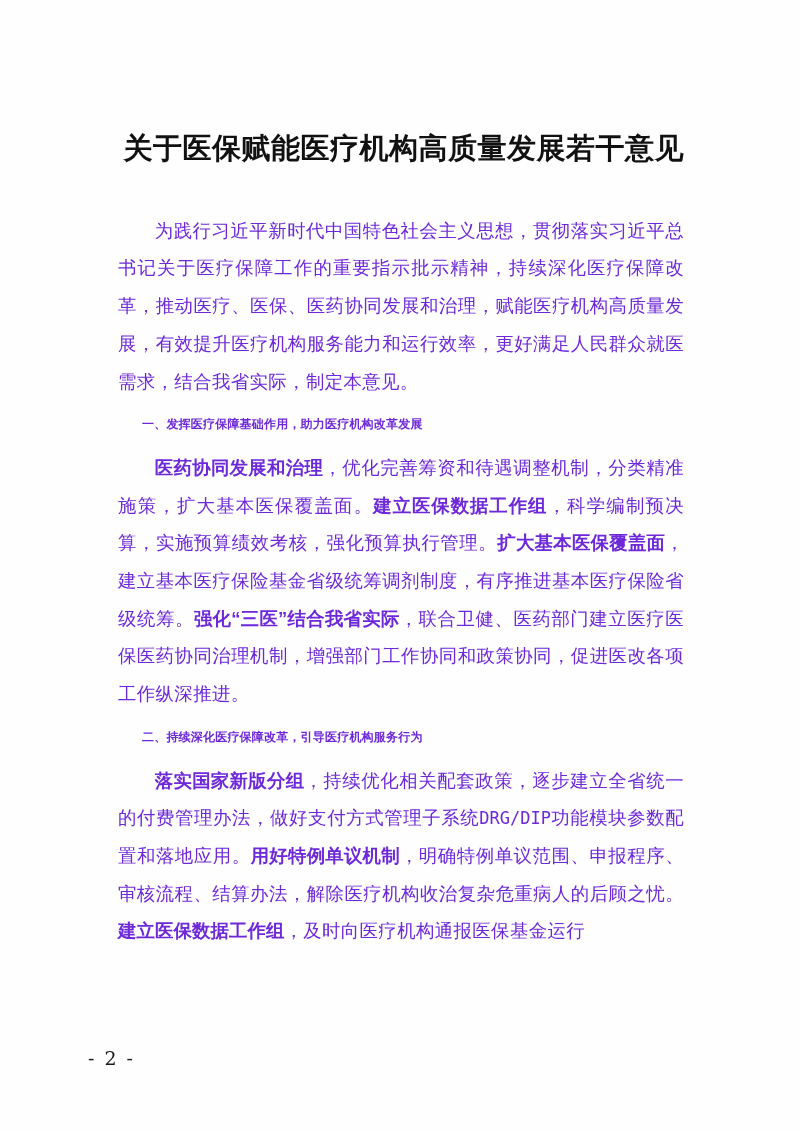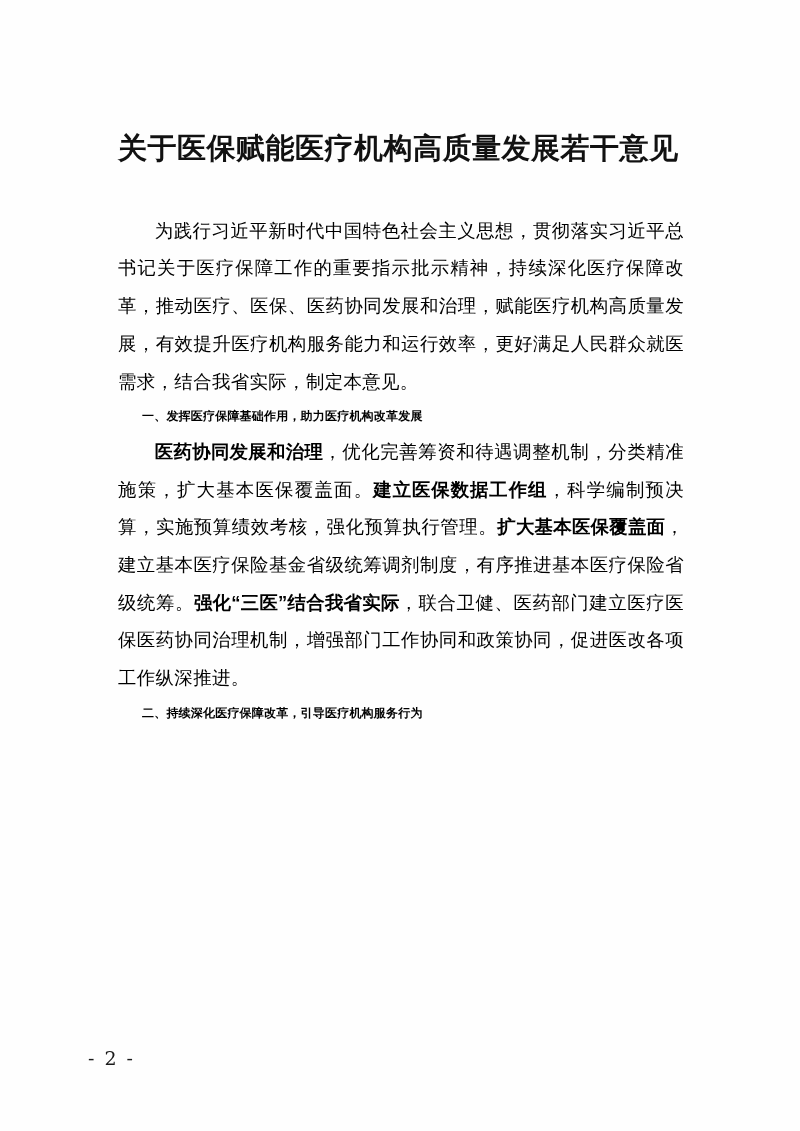--- a/index.html
+++ b/index.html
@@ -22,34 +22,34 @@
     position: absolute;
     left: 118px;
     top: 130px;
     width: 566px;
   }
   .doc-title {
     font-family: "Liberation Serif", "DejaVu Serif", serif;
     font-weight: bold;
     font-size: 29px;
     letter-spacing: 0.5px;
-    text-align: left;
+    text-align: right;
     margin: 0 0 44px 0;
     line-height: 1.3;
     color: #111;
   }
   .para {
     font-size: 18.4px;
     line-height: 2.05;
     text-align: justify;
     text-justify: inter-ideograph;
-    margin: 4px 0 2px 0;
+    margin: 12px 0 2px 0;
     text-indent: 2em;
     letter-spacing: 0.4px;
-    color: #000000;
+    color: #6d28d9;
   }
   .para.heading {
     font-weight: bold;
     font-family: "Liberation Sans", sans-serif;
     font-size: 12px;
     letter-spacing: 0.2px;
   }
   .para b {
     font-weight: bold;
     font-family: "Liberation Sans", sans-serif;
@@ -83,18 +83,19 @@
     <h1 class="doc-title">关于医保赋能医疗机构高质量发展若干意见</h1>
 
     <p class="para">为践行习近平新时代中国特色社会主义思想，贯彻落实习近平总书记关于医疗保障工作的重要指示批示精神，持续深化医疗保障改革，推动医疗、医保、医药协同发展和治理，赋能医疗机构高质量发展，有效提升医疗机构服务能力和运行效率，更好满足人民群众就医需求，结合我省实际，制定本意见。</p>
 
     <p class="para heading">一、发挥医疗保障基础作用，助力医疗机构改革发展</p>
 
     <p class="para"><b>医药协同发展和治理</b><span>，优化完善筹资和待遇调整机制，分类精准施策，扩大基本医保覆盖面。</span><b>建立医保数据工作组</b><span>，科学编制预决算，实施预算绩效考核，强化预算执行管理。</span><b>扩大基本医保覆盖面</b><span>，建立基本医疗保险基金省级统筹调剂制度，有序推进基本医疗保险省级统筹。</span><b>强化“三医”结合我省实际</b><span>，联合卫健、医药部门建立医疗医保医药协同治理机制，增强部门工作协同和政策协同，促进医改各项工作纵深推进。</span></p>
 
     <p class="para heading">二、持续深化医疗保障改革，引导医疗机构服务行为</p>
 
+    <p class="para"><b>落实国家新版分组</b><span>，持续优化相关配套政策，逐步建立全省统一的付费管理办法，做好支付方式管理子系统</span><span class="mono">DRG/DIP</span><span>功能模块参数配置和落地应用。</span><b>用好特例单议机制</b><span>，明确特例单议范围、申报程序、审核流程、结算办法，解除医疗机构收治复杂危重病人的后顾之忧。</span><b>建立医保数据工作组</b><span>，及时向医疗机构通报医保基金运行</span></p>
 
   </div>
 
   <div class="page-number">- 2 -</div>
 
 </div>
 
 </body></html>

